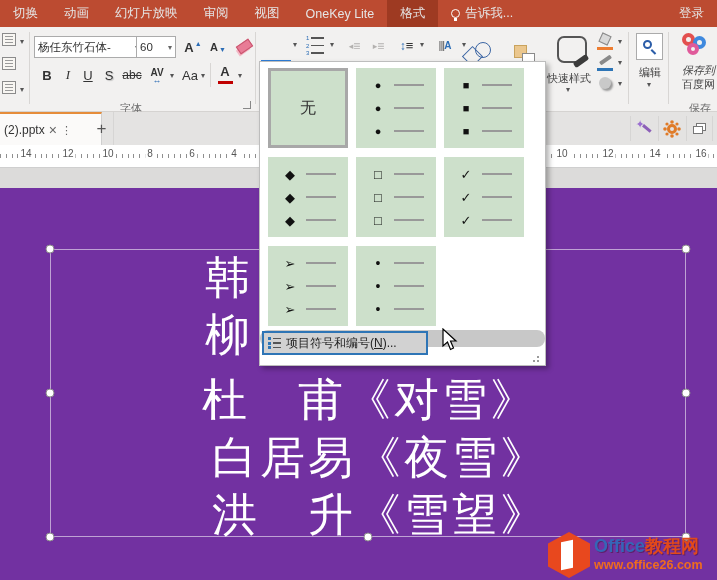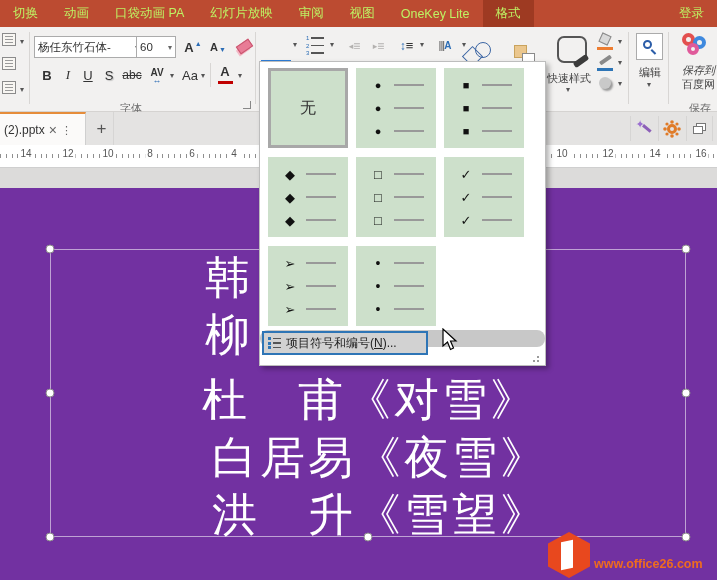--- a/index.html
+++ b/index.html
@@ -2,21 +2,21 @@
 <html><head>
 <meta charset="utf-8">
 <style>
   * { margin:0; padding:0; box-sizing:border-box; }
   html,body { width:717px; height:580px; }
   body { font-family:"Liberation Sans","DejaVu Sans",sans-serif; overflow:hidden; }
   #root { position:relative; width:717px; height:580px; background:#F2F1F0; overflow:hidden; }
 
   
   .tabbar { position:absolute; left:0; top:0; width:717px; height:27px; background:#BC4B31;
-            display:flex; align-items:stretch; color:#bef264; font-size:12.5px; }
+            display:flex; align-items:stretch; color:#e5e5e5; font-size:12.5px; }
   .tabbar .tab { display:flex; align-items:center; padding:0 13px; cursor:default; white-space:nowrap; }
   .tabbar .tab.active { background:#9E3A22; }
   .bulb { width:9px; height:9px; border:1.4px solid #fff; border-radius:50%; display:inline-block;
           position:relative; margin-right:5px; }
   .bulb:after { content:""; position:absolute; left:2px; top:8px; width:3px; height:3px; background:#fff; }
 
   
   .ribbon { position:absolute; left:0; top:27px; width:717px; height:85px; background:#F2F1F0;
             border-bottom:1px solid #D5D3D1; font-size:11px; color:#444; }
   .vsep { position:absolute; top:5px; height:72px; width:1px; background:#D8D6D4; }
@@ -39,21 +39,21 @@
   .bullets-btn { position:absolute; left:261px; top:33px; width:30px; height:25px; border:2px solid #2E7CD6;
                  background:#CDE4F7; display:flex; align-items:center; justify-content:center; }
   .mini-list { width:16px; }
   .mini-list .row { display:flex; align-items:center; margin:1.5px 0; }
   .mini-list .dot { width:3px; height:3px; background:#333; margin-right:2px; }
   .mini-list .ln { flex:1; height:1.5px; background:#555; }
   .mini-list.blue .dot { background:#2E75B6; }
 
   
   .docbar { position:absolute; left:0; top:112px; width:717px; height:33px; background:#E4E3E2; }
-  .doctab { position:absolute; left:0; top:0; width:86px; height:33px; background:#FBFAF9; border-top:2px solid #E58C3A;
+  .doctab { position:absolute; left:0; top:0; width:102px; height:33px; background:#FBFAF9; border-top:2px solid #E58C3A;
             border-right:1px solid #CFCFCF; display:flex; align-items:center; font-size:12px; color:#333; padding:16px 4px; }
   .newtab { position:absolute; left:90px; top:0; width:24px; height:33px; display:flex; align-items:center; justify-content:center;
             font-size:17px; color:#555; border-right:1px solid #D6D5D4; }
   .dbicon { position:absolute; top:4px; width:26px; height:25px; display:flex; align-items:center; justify-content:center; border-left:1px solid #D6D5D4; }
   .gear { width:10px; height:10px; border:3px solid #E07B28; border-radius:50%;
           box-shadow:0 -7px 0 -3.2px #E07B28, 0 7px 0 -3.2px #E07B28, -7px 0 0 -3.2px #E07B28, 7px 0 0 -3.2px #E07B28,
                      5px 5px 0 -3.4px #E07B28, -5px -5px 0 -3.4px #E07B28, 5px -5px 0 -3.4px #E07B28, -5px 5px 0 -3.4px #E07B28; }
   .casc { position:relative; width:13px; height:11px; }
   .casc b { position:absolute; width:10px; height:8px; border:1px solid #777; background:#fff; }
 
@@ -104,26 +104,29 @@
   .mag v { position:absolute; left:9px; top:9px; width:6px; height:2px; background:#2B5DA8; transform:rotate(45deg); transform-origin:0 0; }
 </style>
 </head>
 <body>
 
 <div id="root">
 
   <div class="tabbar">
     <div class="tab">切换</div>
     <div class="tab">动画</div>
-    <div class="tab">口袋动画 PA</div>
     <div class="tab">幻灯片放映</div>
     <div class="tab">审阅</div>
     <div class="tab">视图</div>
     <div class="tab">OneKey Lite</div>
     <div class="tab active">格式</div>
+    <div class="tab">
+      <span class="bulb"></span>
+      <span>告诉我...</span>
+    </div>
     <div class="tab" style="margin-left:auto;">登录</div>
   </div>
 
   <div class="ribbon">
 
     <div class="doc-ic" style="left:2px; top:6px;">
         <i></i>
         <i></i>
         <i></i>
       </div>
@@ -347,21 +350,21 @@
     <div class="sline" style="left:205px; top:117px;">柳</div>
     <div class="sline" style="left:202px; top:182px;">杜　甫《对雪》</div>
     <div class="sline" style="left:212px; top:297px;">洪　升《雪望》</div>
     <div class="sline" style="left:212px; top:240px;">白居易《夜雪》</div>
 
     <div class="wm" style="top:342px; left:548px;">
       <span class="hex">
           <i></i>
         </span>
       <span class="wmtxt">
-        <br>
+        <span class="wm-title"><span class="wm-en">Office</span><span class="wm-zh">教程网</span></span><br>
         <span class="wm-url">www.office26.com</span>
       </span>
     </div>
   </div>
 
   <div class="panel">
 
     <div class="cell sel" style="left:8px; top:6px;">无</div>
     <div class="cell" style="left:96px; top:6px;">
       <div class="brow" style="top:10px;">

